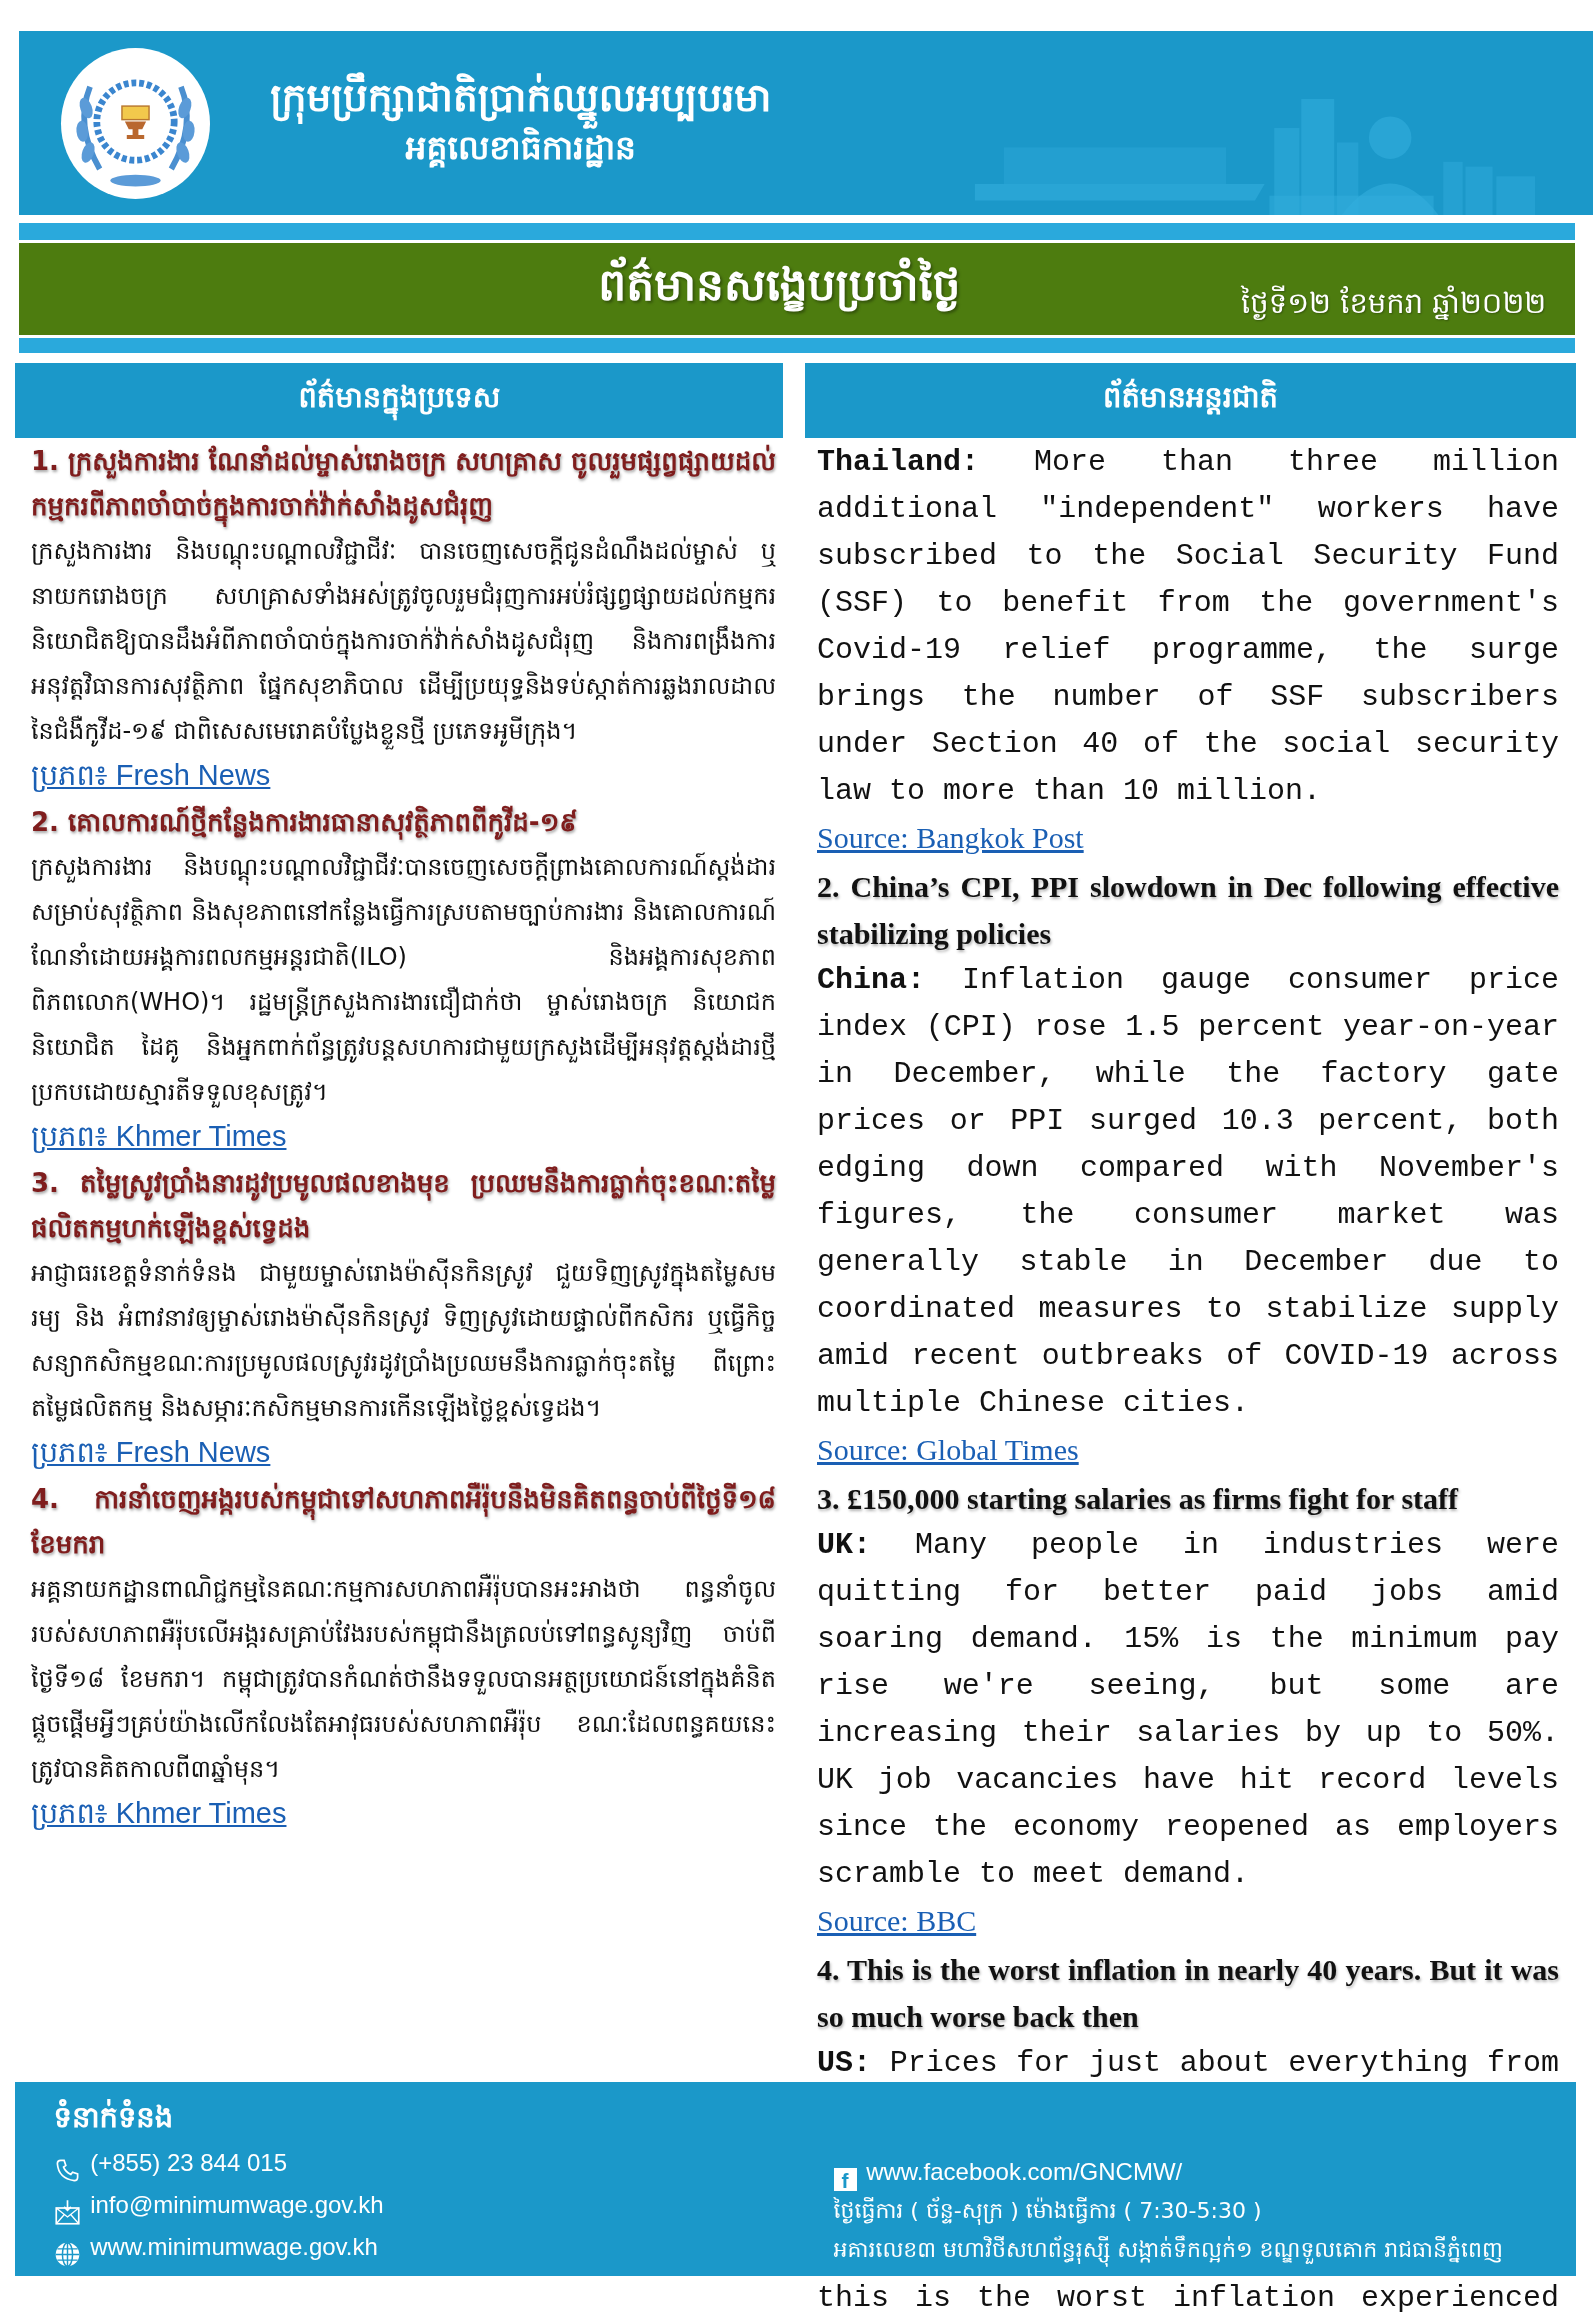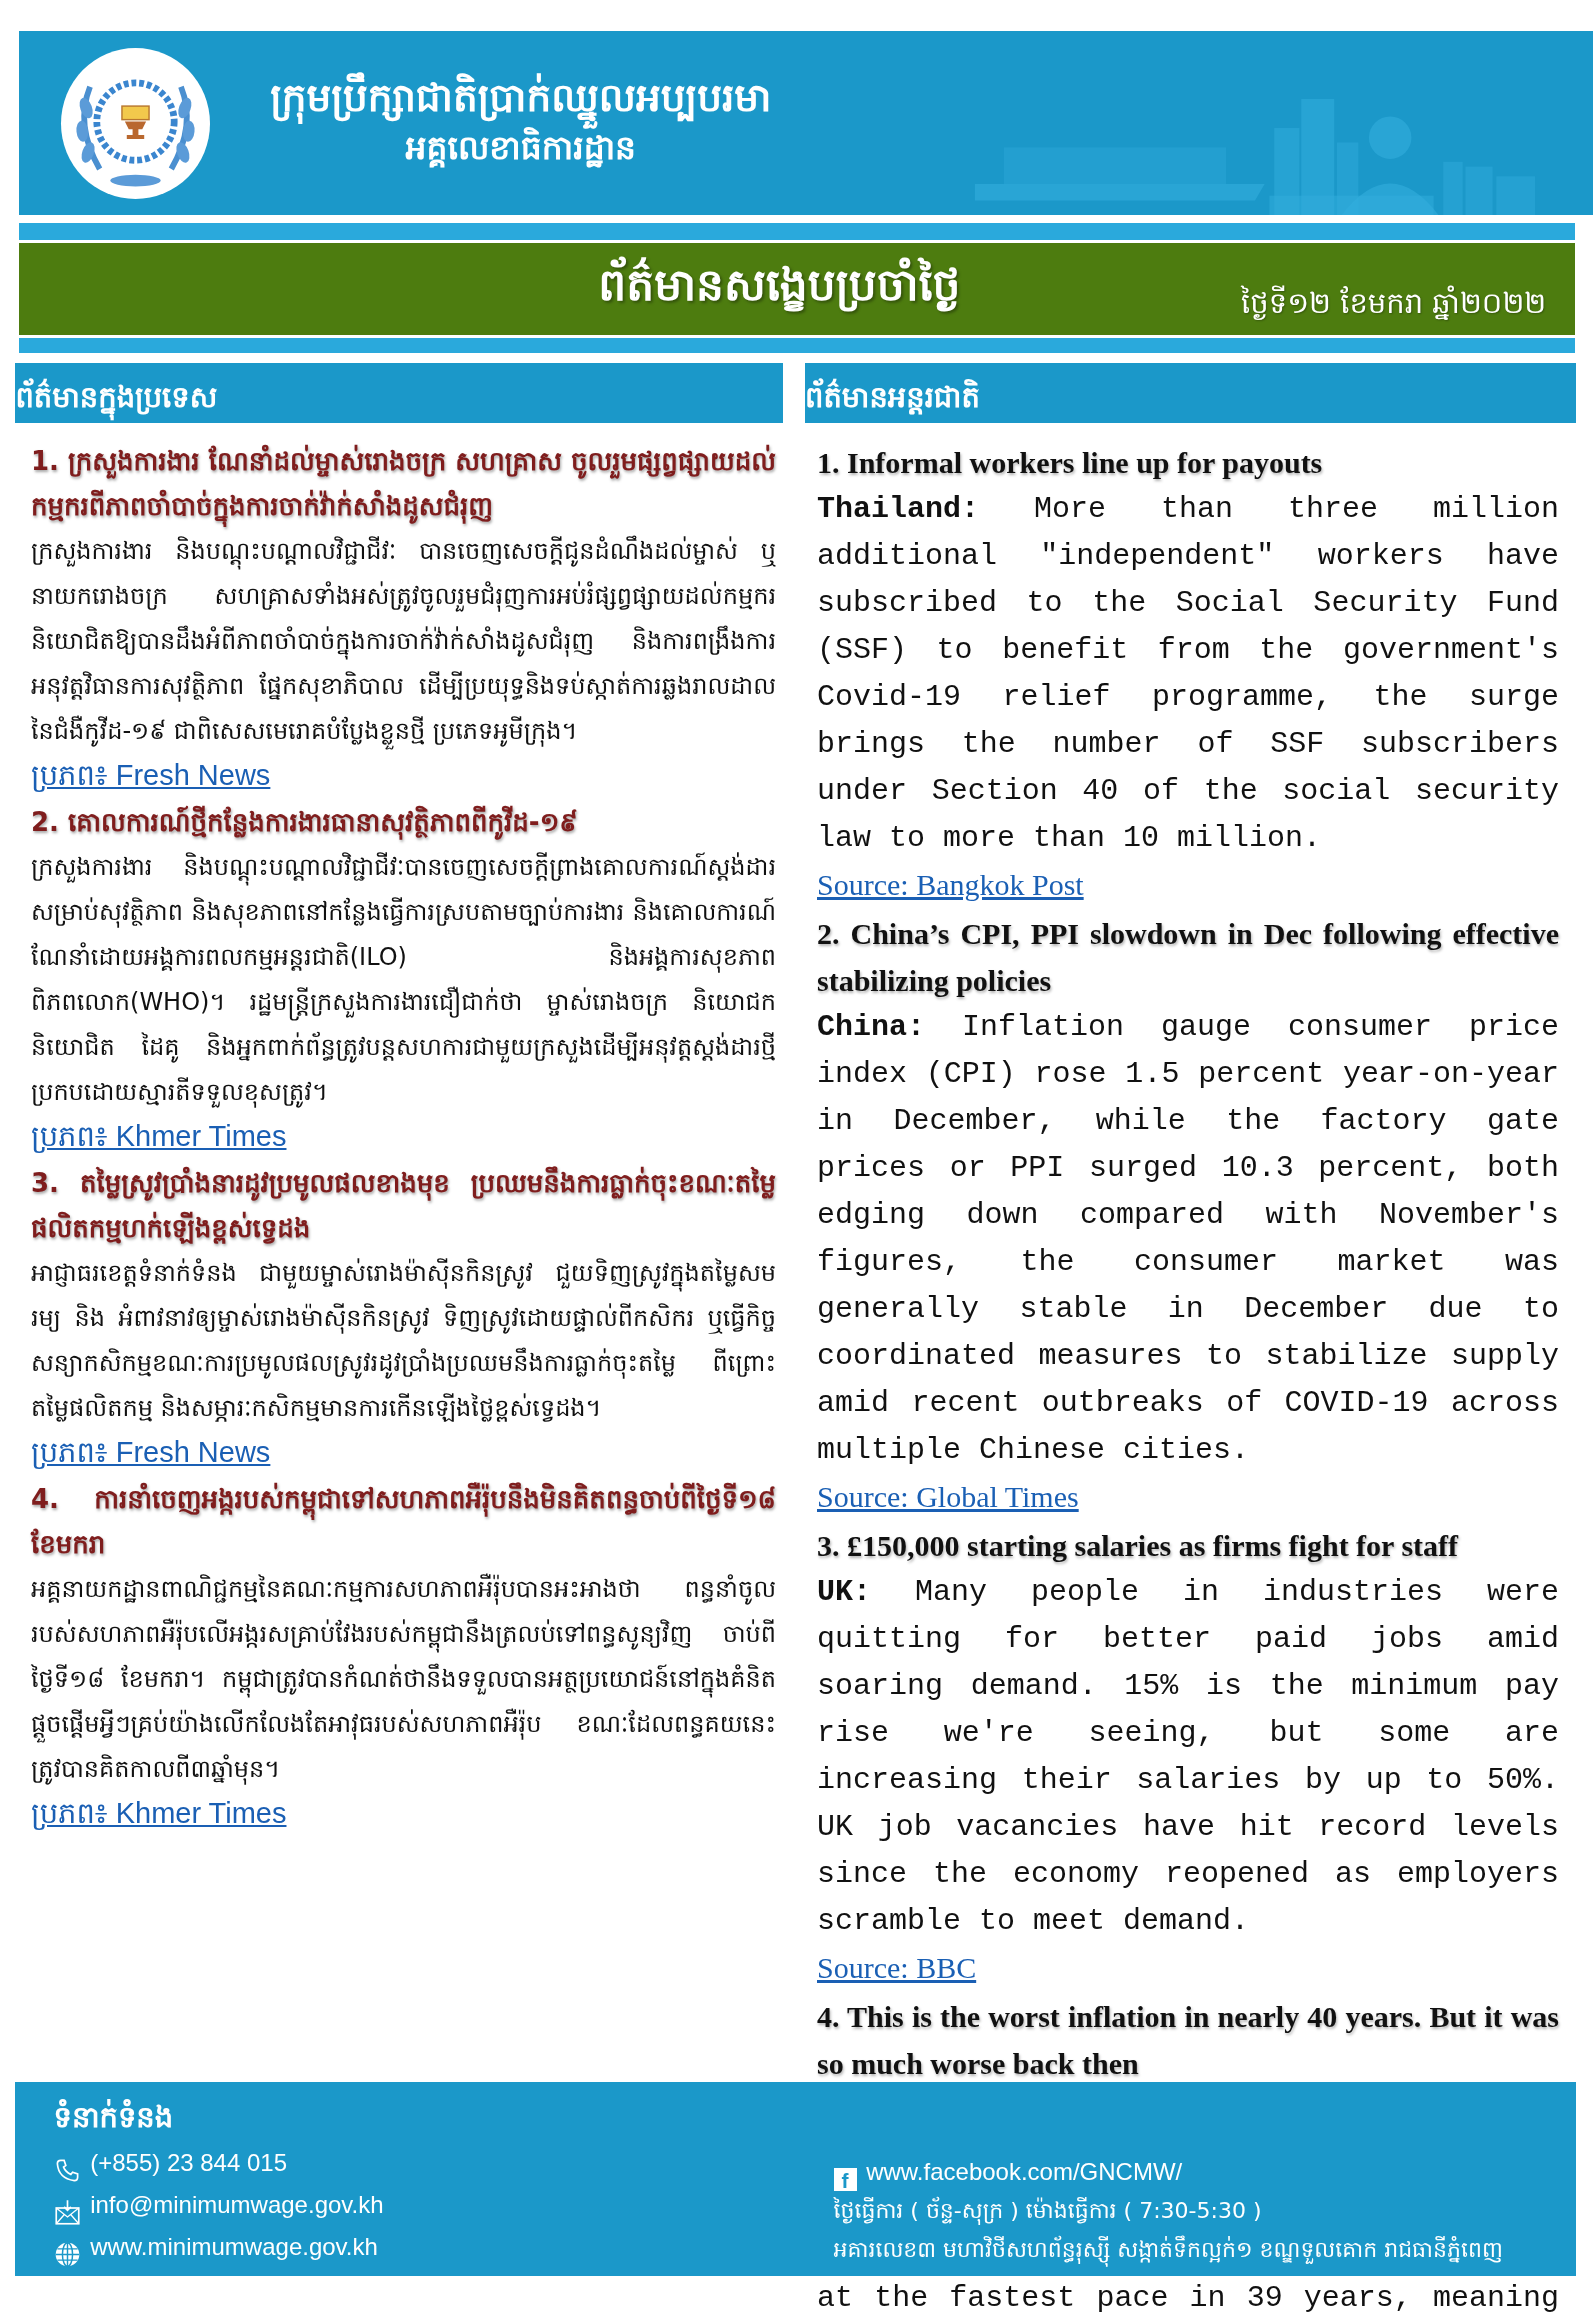--- a/index.html
+++ b/index.html
@@ -37,22 +37,22 @@
     font-family: "DejaVu Sans", sans-serif;
   }
   .title-date {
     position: absolute; right: 29px; top: 42px; font-size: 29px; color: #ffffff;
     text-shadow: 1px 1px 1.9px rgba(0,0,0,0.3); white-space: nowrap;
     font-family: "DejaVu Sans", sans-serif;
   }
 
   
   .col-head {
-    position: absolute; top: 363px; height: 60px; background: #1b98c9; color: #ffffff;
-    font-size: 29px; font-weight: bold; text-align: left; line-height: 69px;
+    position: absolute; top: 363px; height: 75px; background: #1b98c9; color: #ffffff;
+    font-size: 29px; font-weight: bold; text-align: center; line-height: 69px;
     font-family: "DejaVu Sans", sans-serif;
   }
   .col-head.left { left: 15.4px; width: 768px; }
   .col-head.right { left: 805px; width: 771px; }
 
   .col { position: absolute; top: 439px; }
   .col.left { left: 31px; width: 745px; }
   .col.right { left: 817px; width: 742px; }
 
   
@@ -181,21 +181,20 @@
   </div>
   <div class="kh-item">
     <div class="kh-title">4. ការនាំចេញអង្ករបស់កម្ពុជាទៅសហភាពអឺរ៉ុបនឹងមិនគិតពន្ធចាប់ពីថ្ងៃទី១៨ ខែមករា</div>
     <div class="kh-body">អគ្គនាយកដ្ឋានពាណិជ្ជកម្មនៃគណៈកម្មការសហភាពអឺរ៉ុបបានអះអាងថា ពន្ធនាំចូលរបស់សហភាពអឺរ៉ុបលើអង្ករសគ្រាប់វែងរបស់កម្ពុជានឹងត្រលប់ទៅពន្ធសូន្យវិញ ចាប់ពីថ្ងៃទី១៨ ខែមករា។ កម្ពុជាត្រូវបានកំណត់ថានឹងទទួលបានអត្ថប្រយោជន៍នៅក្នុងគំនិតផ្តួចផ្តើមអ្វីៗគ្រប់យ៉ាងលើកលែងតែអាវុធរបស់សហភាពអឺរ៉ុប ខណៈដែលពន្ធគយនេះត្រូវបានគិតកាលពី៣ឆ្នាំមុន។</div>
     <a class="kh-source">ប្រភព៖ Khmer Times</a>
   </div>
 </div>
 
 <div class="col right">
   <div class="en-item">
-    <div class="en-title">1. Informal workers line up for payouts</div>
     <div class="en-body"><span class="country">Thailand:</span><span> More than three million additional "independent" workers have subscribed to the Social Security Fund (SSF) to benefit from the government's Covid-19 relief programme, the surge brings the number of SSF subscribers under Section 40 of the social security law to more than 10 million.</span></div>
     <a class="en-source">Source: Bangkok Post</a>
   </div>
   <div class="en-item">
     <div class="en-title">2. China’s CPI, PPI slowdown in Dec following effective stabilizing policies</div>
     <div class="en-body"><span class="country">China:</span><span> Inflation gauge consumer price index (CPI) rose 1.5 percent year-on-year in December, while the factory gate prices or PPI surged 10.3 percent, both edging down compared with November's figures, the consumer market was generally stable in December due to coordinated measures to stabilize supply amid recent outbreaks of COVID-19 across multiple Chinese cities.</span></div>
     <a class="en-source">Source: Global Times</a>
   </div>
   <div class="en-item">
     <div class="en-title">3. £150,000 starting salaries as firms fight for staff</div>

